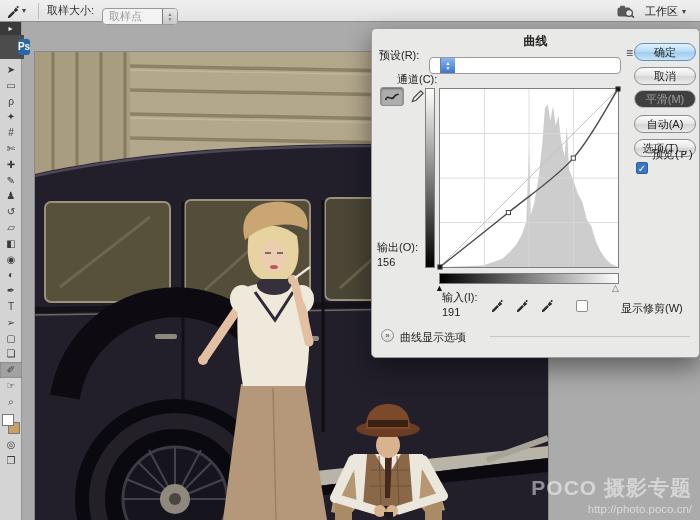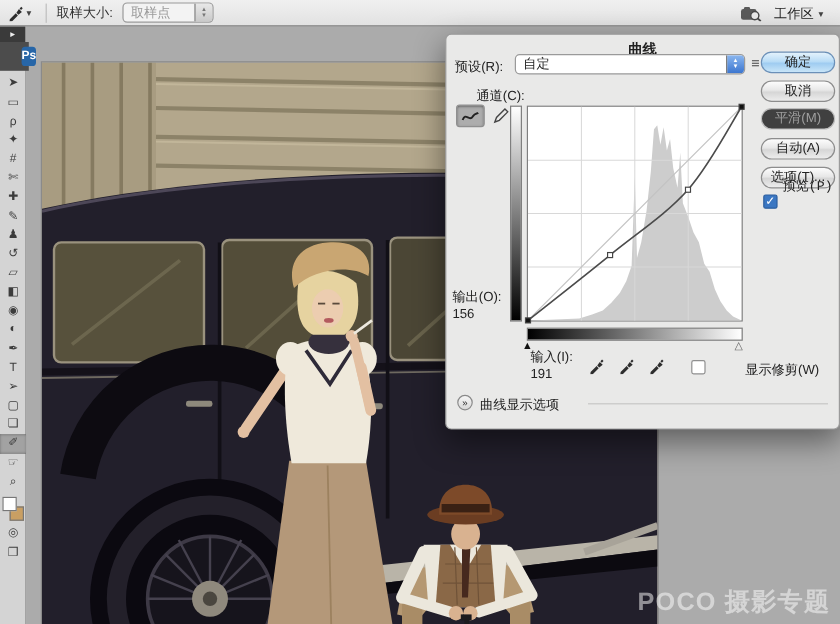--- a/index.html
+++ b/index.html
@@ -9,21 +9,21 @@
 
   
   .options-bar { position:absolute; left:0; top:0; width:700px; height:22px;
     background:linear-gradient(#f0f0f0,#e2e2e2); border-bottom:1px solid #8f8f8f;
     display:flex; align-items:center; z-index:6; }
   .ob-dropper { margin-left:6px; }
   .caret { font-size:8px; color:#444; margin:0 4px 0 2px; }
   .ob-sep { width:1px; height:16px; background:#bdbdbd; margin:0 8px; }
   .ob-label { color:#333; }
   .dd { position:relative; background:#fff; border:1px solid #9a9a9a; border-radius:4px;
-    height:17px; display:flex; align-items:center; padding-left:6px; overflow:hidden; }
+    height:17px; display:flex; align-items:center; padding-left:6px; overflow:hidden;margin-top:12px; }
   .dd .val { flex:1; white-space:nowrap; }
   .dd .stepper { width:15px; height:100%; margin-left:4px; display:flex; flex-direction:column;
     align-items:center; justify-content:center; background:linear-gradient(#8ab6ef,#3c76cf);
     border-left:1px solid #7d7d7d; color:#fff; }
   .dd .stepper span { font-size:5px; line-height:5px; }
   .dd.disabled { background:#f3f3f3; color:#9a9a9a; }
   .dd.disabled .stepper { background:linear-gradient(#e8e8e8,#c9c9c9); color:#777; }
   .ob-right { position:absolute; right:10px; top:0; height:22px; display:flex; align-items:center; }
   .ws-label { margin:0 2px 0 10px; color:#222; }
 
@@ -292,28 +292,28 @@
         <ellipse cx="353" cy="393" rx="12" ry="13" fill="#d9b290"></ellipse>
         <ellipse cx="353" cy="377" rx="32" ry="8" fill="#6b3d22"></ellipse>
         <path d="M331,377 C330,360 340,352 353,352 C366,352 376,360 375,377 Z" fill="#7d4a29"></path>
         <rect x="333" y="368" width="40" height="7" fill="#3a2114"></rect>
       </g>
     </svg>
   </div>
 
   <div class="watermark">
     <div class="wm-title">POCO 摄影专题</div>
+    <div class="wm-url">http://photo.poco.cn/</div>
   </div>
 
   <div class="dialog">
     <div class="dlg-title">曲线</div>
 
     <span class="abs lbl" style="left:7px;top:19px;">预设(R):</span>
     <div class="dd abs" style="left:57px;top:16px;width:192px;">
-      <span class="val">自定</span>
       <span class="stepper">
           <span>▲</span>
           <span>▼</span>
         </span>
     </div>
     <span class="abs" style="left:254px;top:17px;font-size:12px;color:#444;">≡</span>
 
     <span class="abs lbl" style="left:25px;top:43px;">通道(C):</span>
 
     <div class="toolbtn pressed" style="left:8px;top:58px;width:24px;height:19px;">

